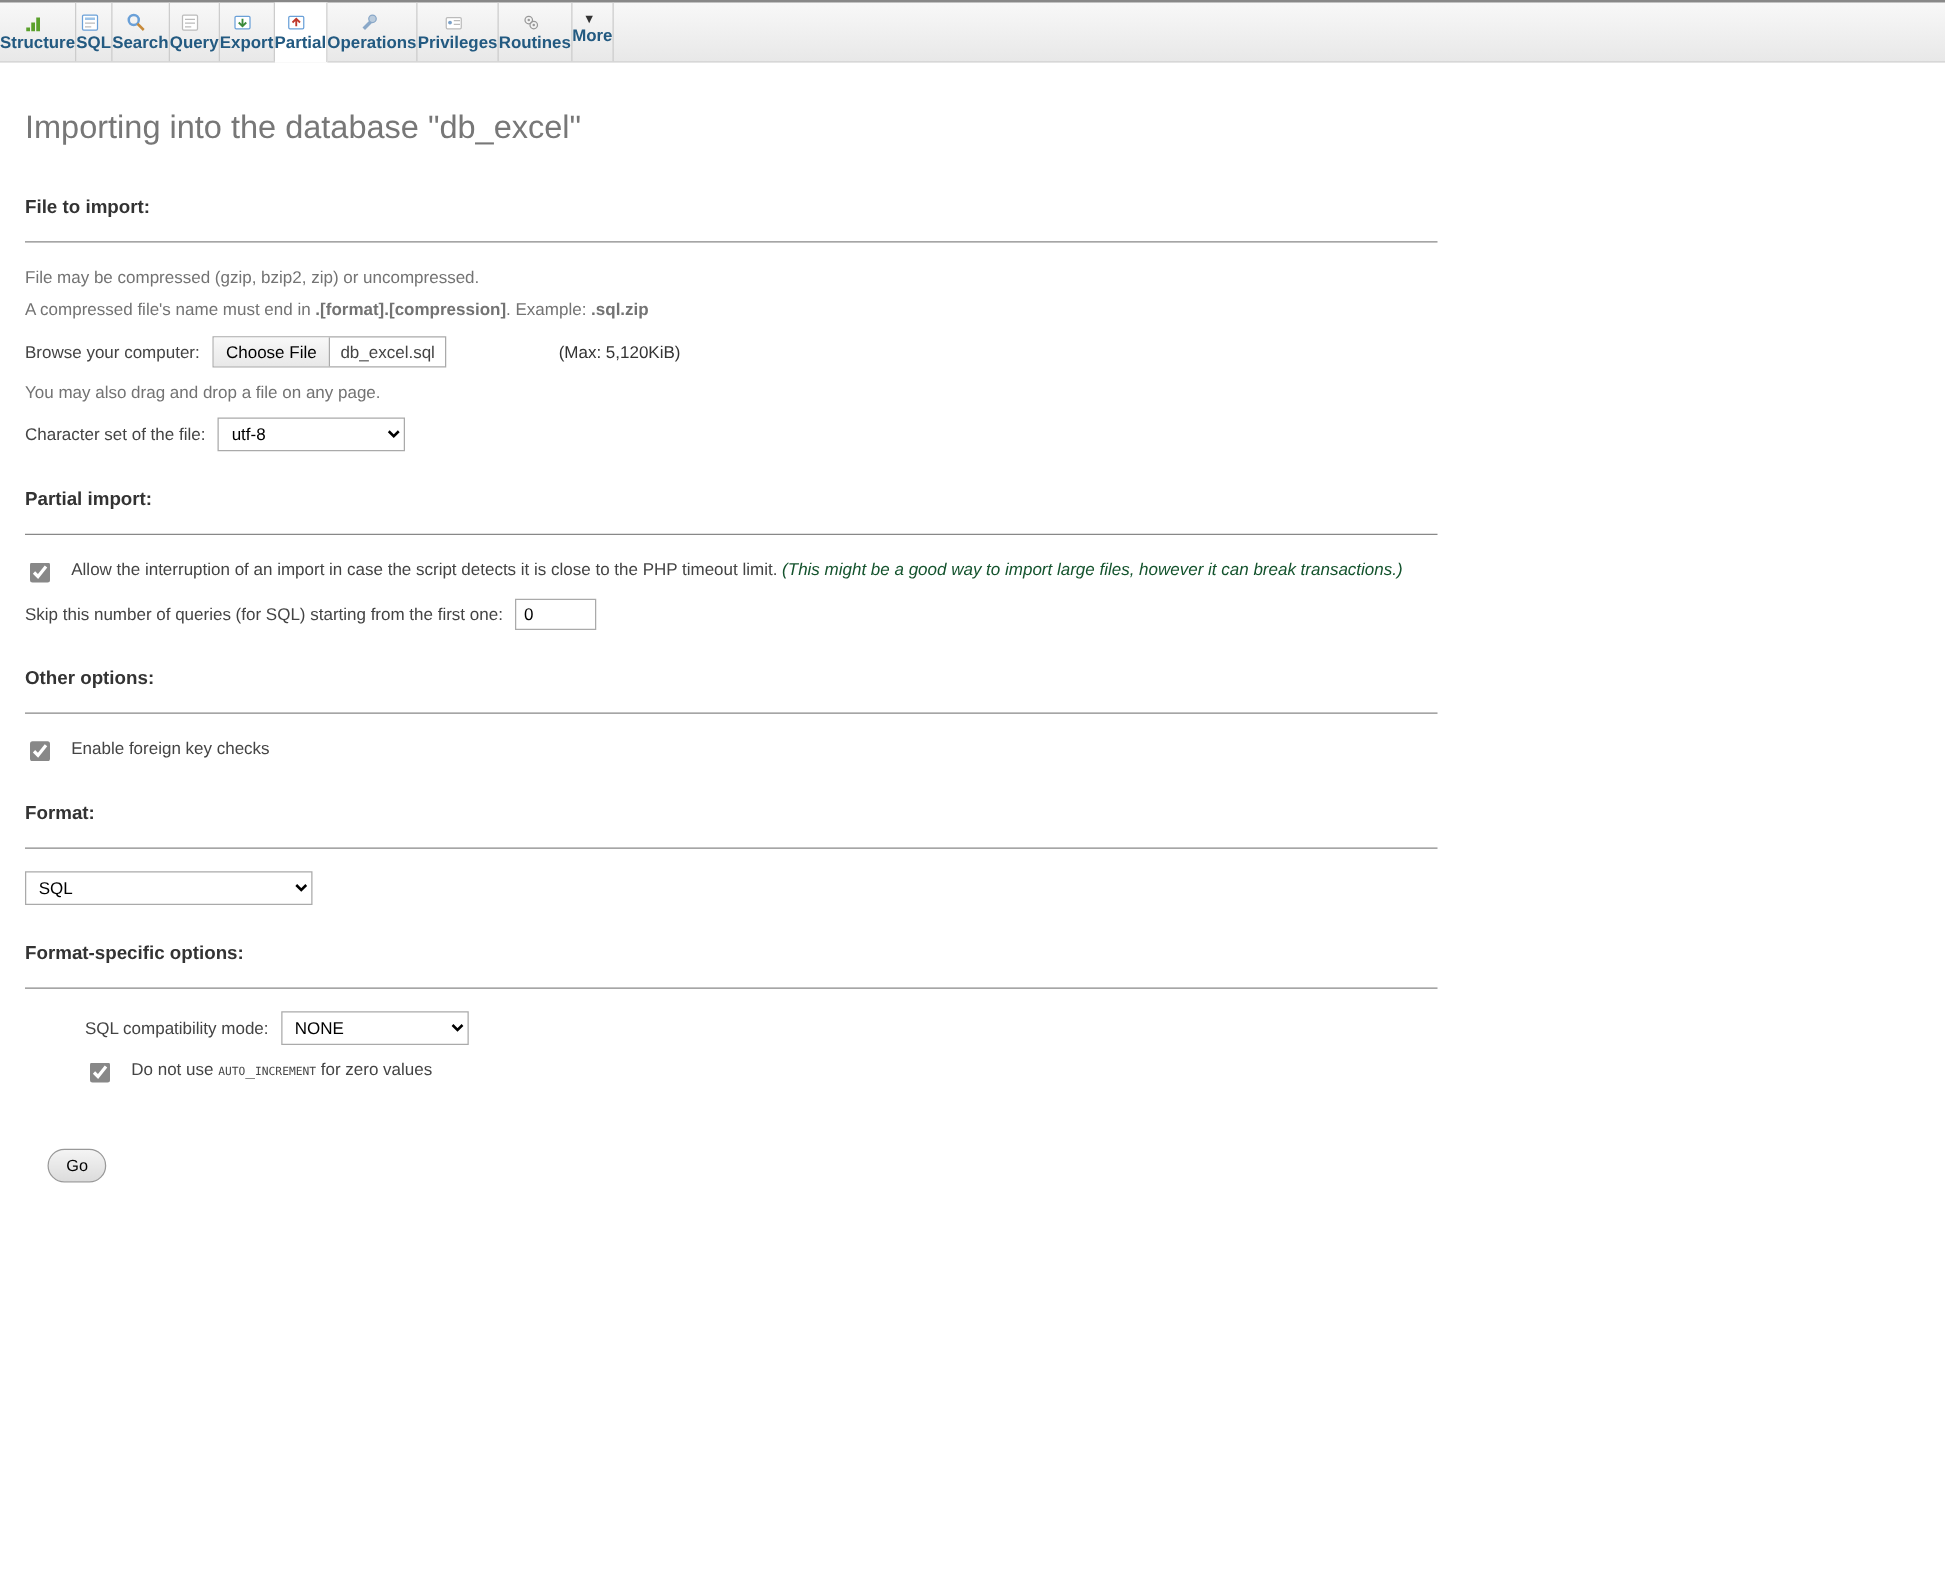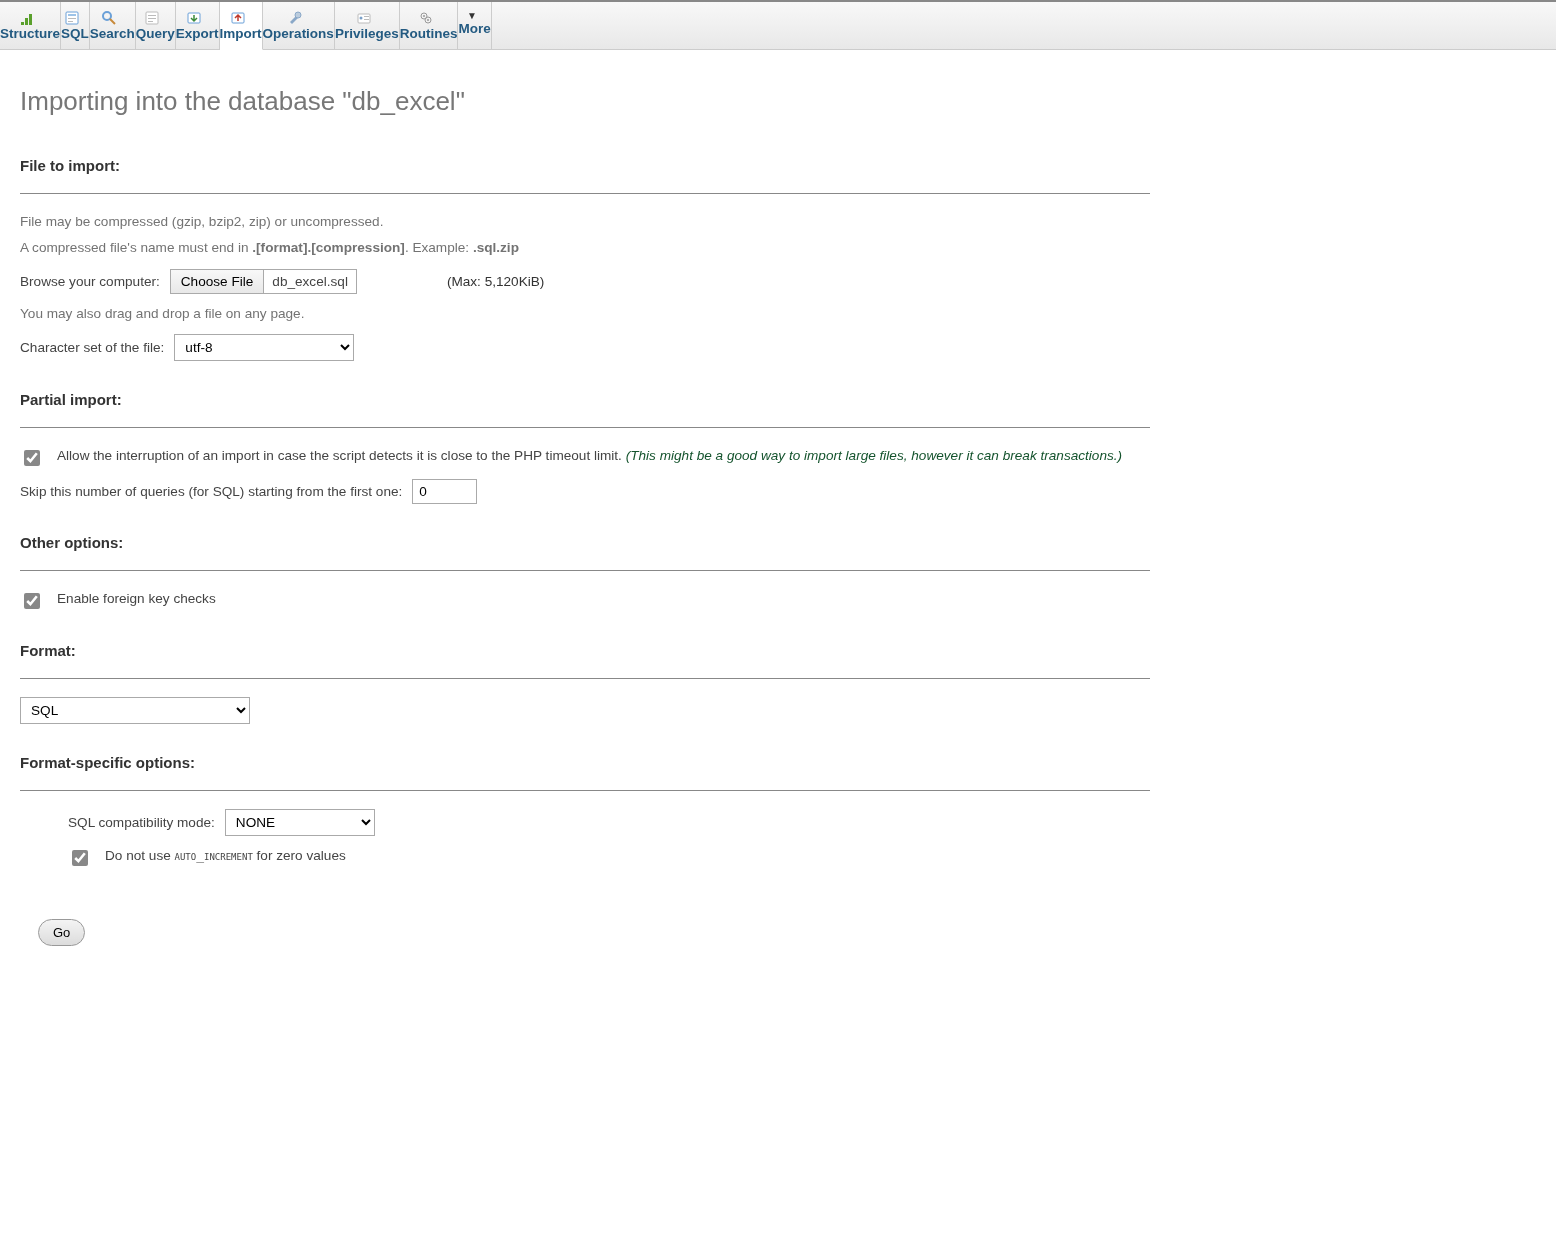--- a/index.html
+++ b/index.html
@@ -68,21 +68,21 @@
     padding: 4px 10px;
     font-size: 13.6px;
     cursor: pointer;
   }
   select, input[type="text"] {
     border: 1px solid #aaa;
     padding: 4px 6px;
     font-size: 13.6px;
     background: #fff;
   }
-  select.wide { width: 180px; }
+  select.wide { width: 150px; }
   select.wider { width: 230px; }
   input.small { width: 65px; }
   .italic { font-style: italic; color: #14532d; }
   .check-row { display: flex; align-items: flex-start; gap: 14px; margin: 10px 0; line-height: 1.5; }
   .check-row input[type="checkbox"] { margin-top: 4px; accent-color: #888; width:16px; height:16px; }
   .indent { margin-left: 48px; }
   .go-btn {
     background: linear-gradient(to bottom,#f4f4f4,#dcdcdc);
     border: 1px solid #999;
     border-radius: 14px;
@@ -150,21 +150,21 @@
     </span>
     <span>Export</span>
   </div>
   <div class="tab active">
     <span class="tab-icon">
       <svg width="16" height="16">
           <rect x="2" y="3" width="12" height="10" rx="1" fill="#fff" stroke="#6aa0d8"></rect>
           <path d="M8 11 L8 5 M5 8 L8 5 L11 8" stroke="#c0392b" stroke-width="1.5" fill="none"></path>
         </svg>
     </span>
-    <span>Import</span>
+    <span>Partial</span>
   </div>
   <div class="tab">
     <span class="tab-icon">
       <svg width="16" height="16">
           <path d="M3 12 L9 6 L11 8 L5 14 Z" fill="#8aa8c8"></path>
           <circle cx="11" cy="5" r="3" fill="#bcd" stroke="#8aa8c8"></circle>
         </svg>
     </span>
     <span>Operations</span>
   </div>

